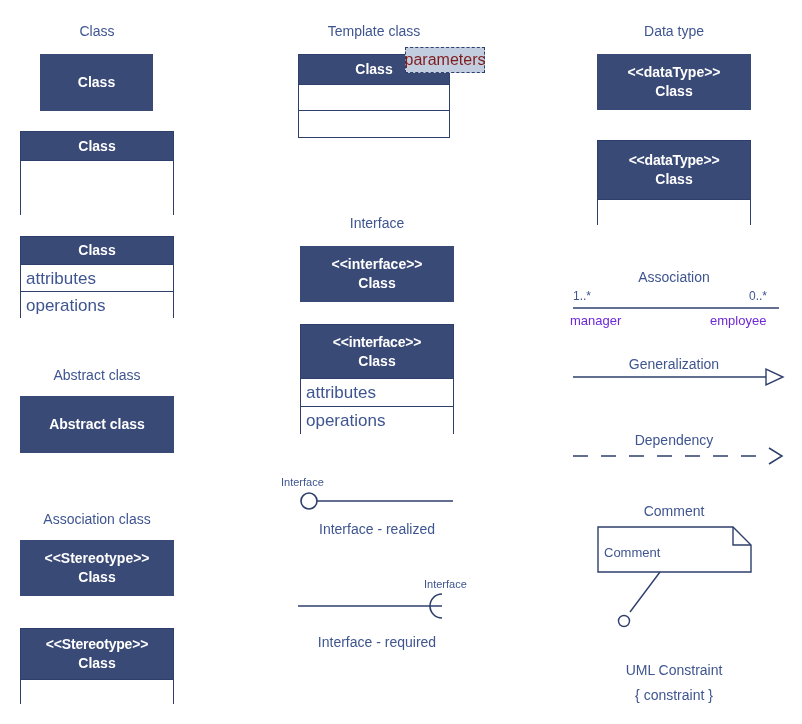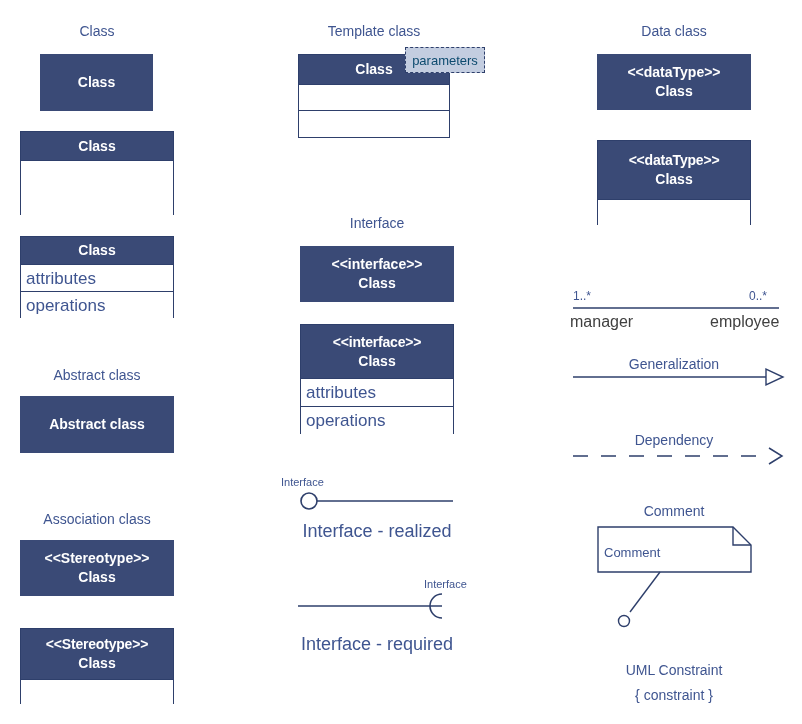--- a/index.html
+++ b/index.html
@@ -77,46 +77,46 @@
     text-align: center;
     line-height: 19px;
   }
 
   
   .params-box {
     position: absolute;
     box-sizing: border-box;
     border: 1px dashed #2e3f6b;
     background: #c3cde0;
-    color: #0c4a6e;
-    font-size: 13px;
+    color: #7f1d1d;
+    font-size: 16px;
     display: flex;
     align-items: center;
     justify-content: center;
     z-index: 5;
   }
 
   
   .rel-label {
     position: absolute;
     color: #3f5590;
-    font-size: 18px;
+    font-size: 14px;
     text-align: center;
     white-space: nowrap;
   }
   .mult {
     position: absolute;
     color: #3f5590;
     font-size: 12px;
     white-space: nowrap;
   }
   .role {
     position: absolute;
-    color: #404040;
-    font-size: 16px;
+    color: #6d28d9;
+    font-size: 13px;
     white-space: nowrap;
   }
   .small-lbl {
     position: absolute;
     color: #3f5590;
     font-size: 11px;
     white-space: nowrap;
   }
   .comment-text {
     position: absolute;
@@ -210,35 +210,36 @@
   </svg>
   <div class="rel-label" style="left:300px; top:521px; width:154px;">Interface - realized</div>
 
   <div class="small-lbl" style="left:424px; top:578px;">Interface</div>
   <svg class="abs" style="left:296px; top:592px;" width="170" height="30">
     <line x1="2" y1="14" x2="146" y2="14" stroke="#2e3f6b" stroke-width="1.6"></line>
     <path d="M 146 2 A 12 12 0 1 0 146 26" fill="none" stroke="#2e3f6b" stroke-width="1.6"></path>
   </svg>
   <div class="rel-label" style="left:300px; top:634px; width:154px;">Interface - required</div>
 
-  <div class="caption abs" style="left:597px; top:22px; width:154px;">Data class</div>
+  <div class="caption abs" style="left:597px; top:22px; width:154px;">Data type</div>
 
   <div class="uml-box solid" style="left:597px; top:54px; width:154px; height:56px;">
     <span class="stereo">&lt;&lt;dataType&gt;&gt;</span>
     <span class="nm">Class</span>
   </div>
 
   <div class="uml-box" style="left:597px; top:140px; width:154px; height:85px;">
     <div class="hdr" style="height:58px;">
       <span class="stereo">&lt;&lt;dataType&gt;&gt;</span>
       <span class="nm">Class</span>
     </div>
     <div class="compartment empty" style="height:26px;"></div>
   </div>
 
+  <div class="caption abs" style="left:597px; top:268px; width:154px;">Association</div>
 
   <div class="mult" style="left:573px; top:289px;">1..*</div>
   <div class="mult" style="left:749px; top:289px;">0..*</div>
 
   <svg class="abs" style="left:573px; top:306px;" width="208" height="4">
     <line x1="0" y1="2" x2="206" y2="2" stroke="#2e3f6b" stroke-width="1.4"></line>
   </svg>
 
   <div class="role" style="left:570px; top:313px;">manager</div>
   <div class="role" style="left:710px; top:313px;">employee</div>

